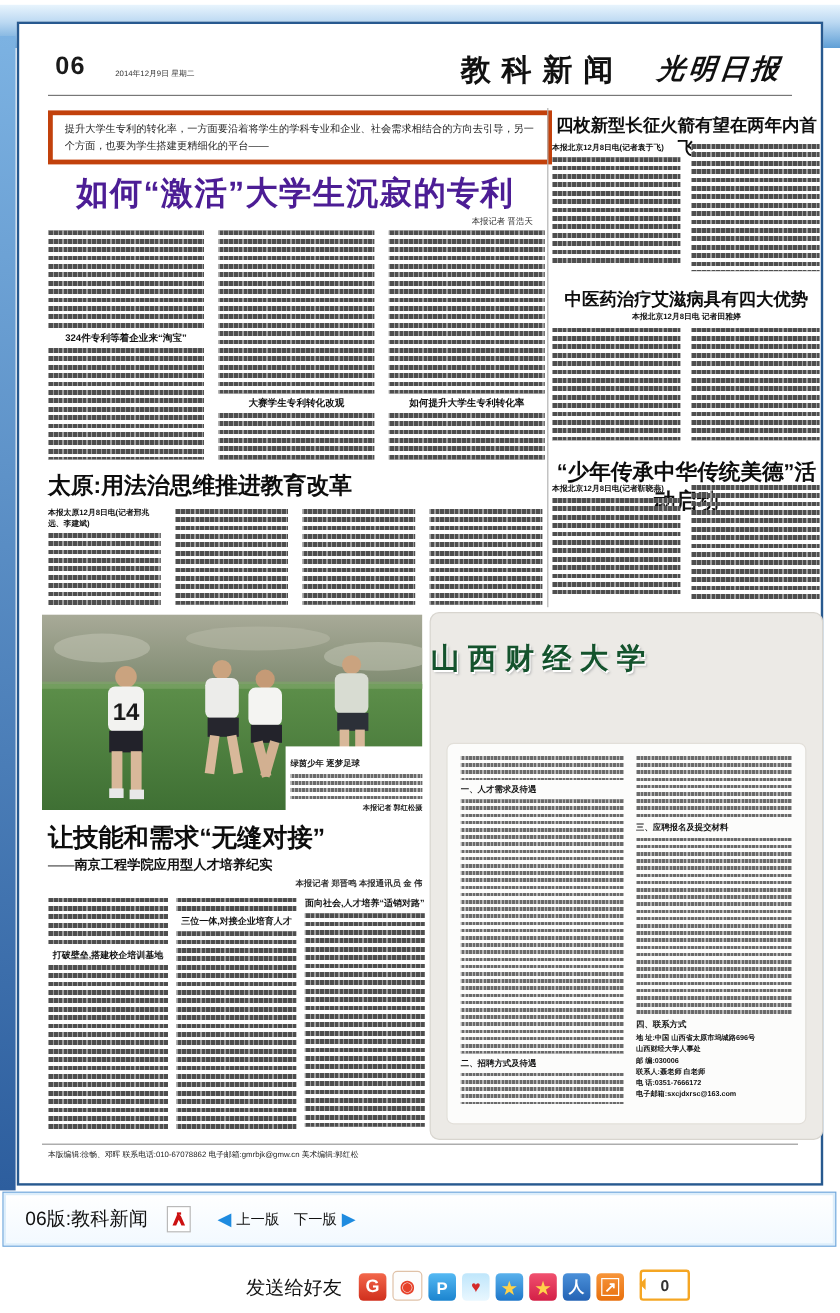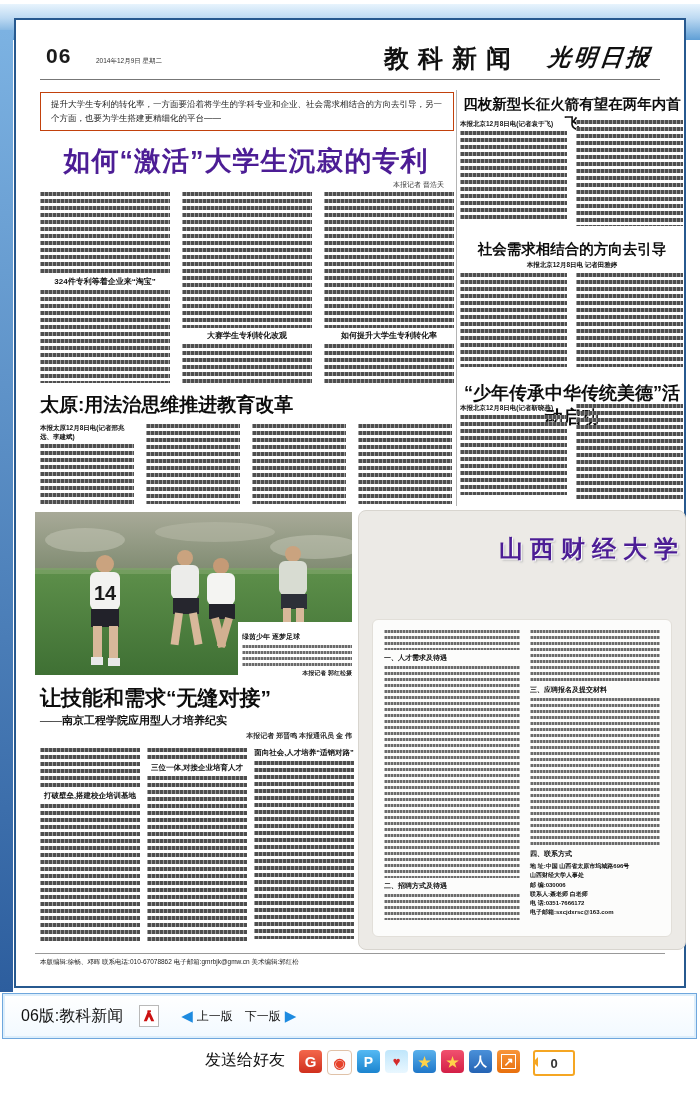--- a/index.html
+++ b/index.html
@@ -23,46 +23,46 @@
   .tinybold{font-size:6.5px;font-weight:bold;color:#111;line-height:1.35;}
   .hr{position:absolute;border-top:1px solid #b5b5b5;}
   .vr{position:absolute;border-left:1px solid #b5b5b5;}
   
   .pageno{font-size:21px;font-weight:bold;color:#1a1a1a;letter-spacing:1px;}
   .date{font-size:6.5px;color:#333;}
   .section{font-size:25px;font-weight:900;letter-spacing:9px;color:#111;}
   .masthead{font-family:"DejaVu Serif",serif;font-weight:900;font-style:italic;
             font-size:23px;letter-spacing:3px;color:#101010;transform:skewX(-6deg);}
   
-  .ledebox{border:1px solid #c2410c;padding:5px 10px;font-size:8.5px;line-height:1.6;color:#1c1c1c;}
+  .ledebox{border:4px solid #c2410c;padding:5px 10px;font-size:8.5px;line-height:1.6;color:#1c1c1c;}
   .h-main{font-size:27px;font-weight:900;color:#4c1d95;text-align:center;letter-spacing:1px;}
   .h-right{font-size:14.5px;font-weight:900;color:#0d0d0d;text-align:center;}
   .h-left{font-size:19px;font-weight:900;color:#0d0d0d;}
   .by{font-size:7px;color:#333;}
   .recruit{background:#eceae6;border:1px solid #d8d5cf;border-radius:8px;}
   .rtitle{font-family:"DejaVu Serif",serif;font-size:24px;font-weight:900;letter-spacing:7px;
-          text-align:right;color:#4c1d95;text-shadow:1px 1px 0 #fff,2px 2px 2px #bbb;}
+          text-align:left;color:#14532d;text-shadow:1px 1px 0 #fff,2px 2px 2px #bbb;}
   .rpanel{background:#fcfcfb;border-radius:6px;border:1px solid #e2dfd9;}
   .rsec{font-size:7px;font-weight:bold;color:#111;margin:3px 0;}
   .contact{font-size:6px;font-weight:bold;line-height:1.55;color:#111;}
   .footer{font-size:6.5px;color:#222;}
   
   .capbox{background:#fff;padding:3px 4px;}
   .caplead{font-size:7px;font-weight:bold;}
   .capcredit{font-size:6px;font-weight:bold;text-align:right;}
   
   .navbar{left:2px;top:993px;width:693px;height:44px;background:linear-gradient(#ffffff,#f2f9ff);
           border:1px solid #6fa7dd;box-shadow:inset 0 0 0 2px #ddeefb;display:flex;align-items:center;}
   .nav-label{font-size:16px;color:#111;margin-left:18px;}
   .pdficon{width:18px;height:20px;background:#fff;border:1px solid #b9b9b9;margin-left:16px;
            display:flex;align-items:center;justify-content:center;}
   .navtext{font-size:12px;color:#111;}
   .arrow{color:#1e8be0;font-size:15px;}
   
-  .share{left:0;top:1050px;width:700px;height:34px;display:flex;align-items:flex-start;}
+  .share{left:0;top:1050px;width:700px;height:34px;display:flex;align-items:flex-end;}
   .share-label{font-size:16px;color:#111;margin-left:205px;margin-right:14px;}
   .sic{width:23px;height:23px;border-radius:4px;margin-right:5px;display:flex;
        align-items:center;justify-content:center;font-weight:bold;cursor:pointer;}
   .ic-google{background:linear-gradient(#f3674b,#d02f1d);color:#fff;font-size:15px;}
   .ic-sina{background:#fdfdfd;border:1px solid #e0c2a8;color:#e6412a;font-size:14px;}
   .ic-pengyou{background:linear-gradient(#55b9f3,#1b84cf);color:#fff;font-size:14px;}
   .ic-tqq{background:linear-gradient(#bfe6fb,#e9f7ff);color:#d42a2a;font-size:13px;}
   .ic-qzone{background:linear-gradient(#59b1ec,#1f77c9);color:#ffd24a;font-size:14px;}
   .ic-baidu{background:linear-gradient(#f1516f,#d31f46);color:#ffd24a;font-size:14px;}
   .ic-renren{background:linear-gradient(#4a90d9,#2463b4);color:#fff;font-size:13px;}
@@ -111,21 +111,21 @@
 
 <div class="abs h-right" style="left:460px;top:95px;width:224px;">四枚新型长征火箭有望在两年内首飞</div>
 <div class="col" style="left:460px;top:120px;width:107px;">
   <div class="tinybold">本报北京12月8日电(记者袁于飞)</div>
   <div class="ft" style="height:90px;margin-top:2px;"></div>
 </div>
 <div class="col" style="left:576px;top:120px;width:107px;">
   <div class="ft" style="height:106px;"></div>
 </div>
 
-<div class="abs h-right" style="left:460px;top:240px;width:224px;">社会需求相结合的方向去引导</div>
+<div class="abs h-right" style="left:460px;top:240px;width:224px;">中医药治疗艾滋病具有四大优势</div>
 <div class="abs tinybold" style="left:460px;top:261px;width:224px;text-align:center;">本报北京12月8日电 记者田雅婷</div>
 <div class="col ft" style="left:460px;top:273px;width:107px;height:94px;"></div>
 <div class="col ft" style="left:576px;top:273px;width:107px;height:94px;"></div>
 
 <div class="abs h-right" style="left:458px;top:381px;width:228px;font-size:18px;">“少年传承中华传统美德”活动启动</div>
 <div class="col" style="left:460px;top:404px;width:107px;">
   <div class="tinybold">本报北京12月8日电(记者靳晓燕)</div>
   <div class="ft" style="height:80px;margin-top:2px;"></div>
 </div>
 <div class="col ft" style="left:576px;top:404px;width:107px;height:96px;"></div>

